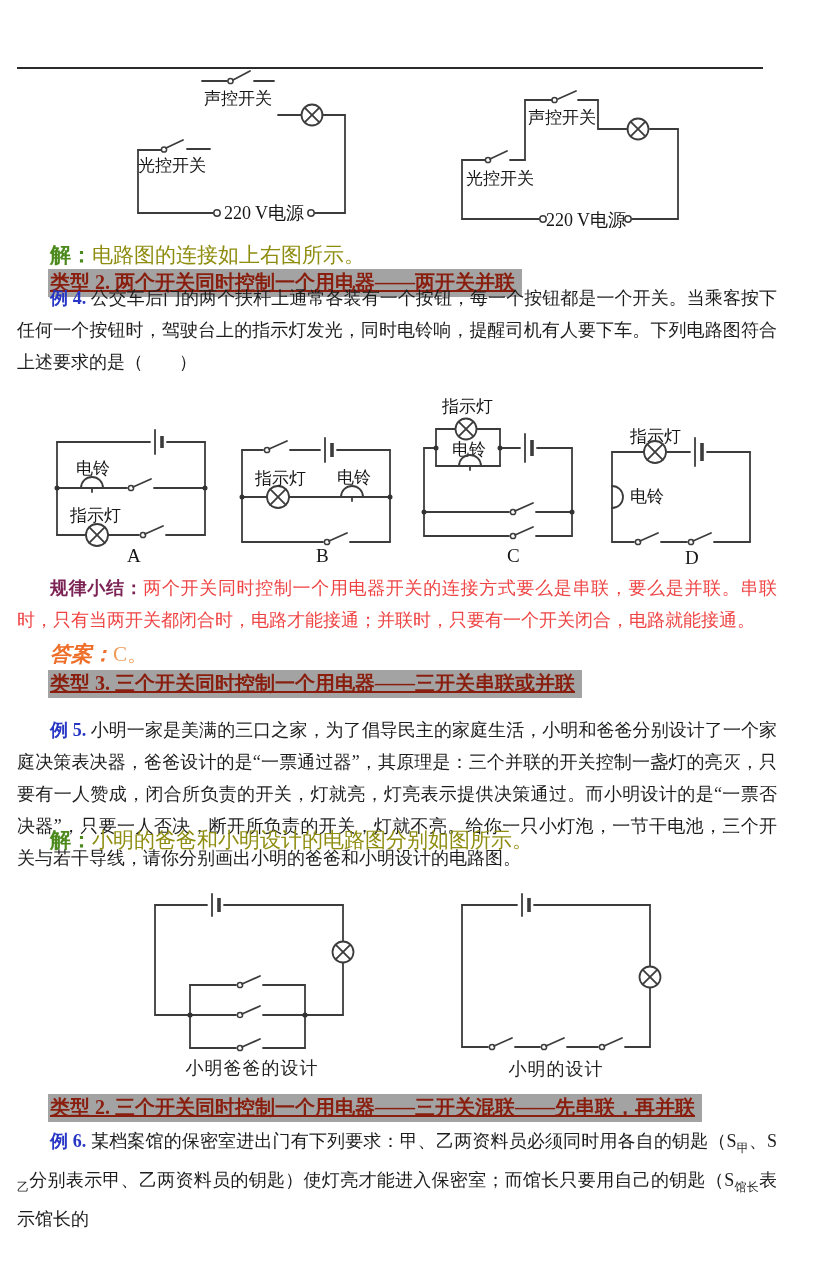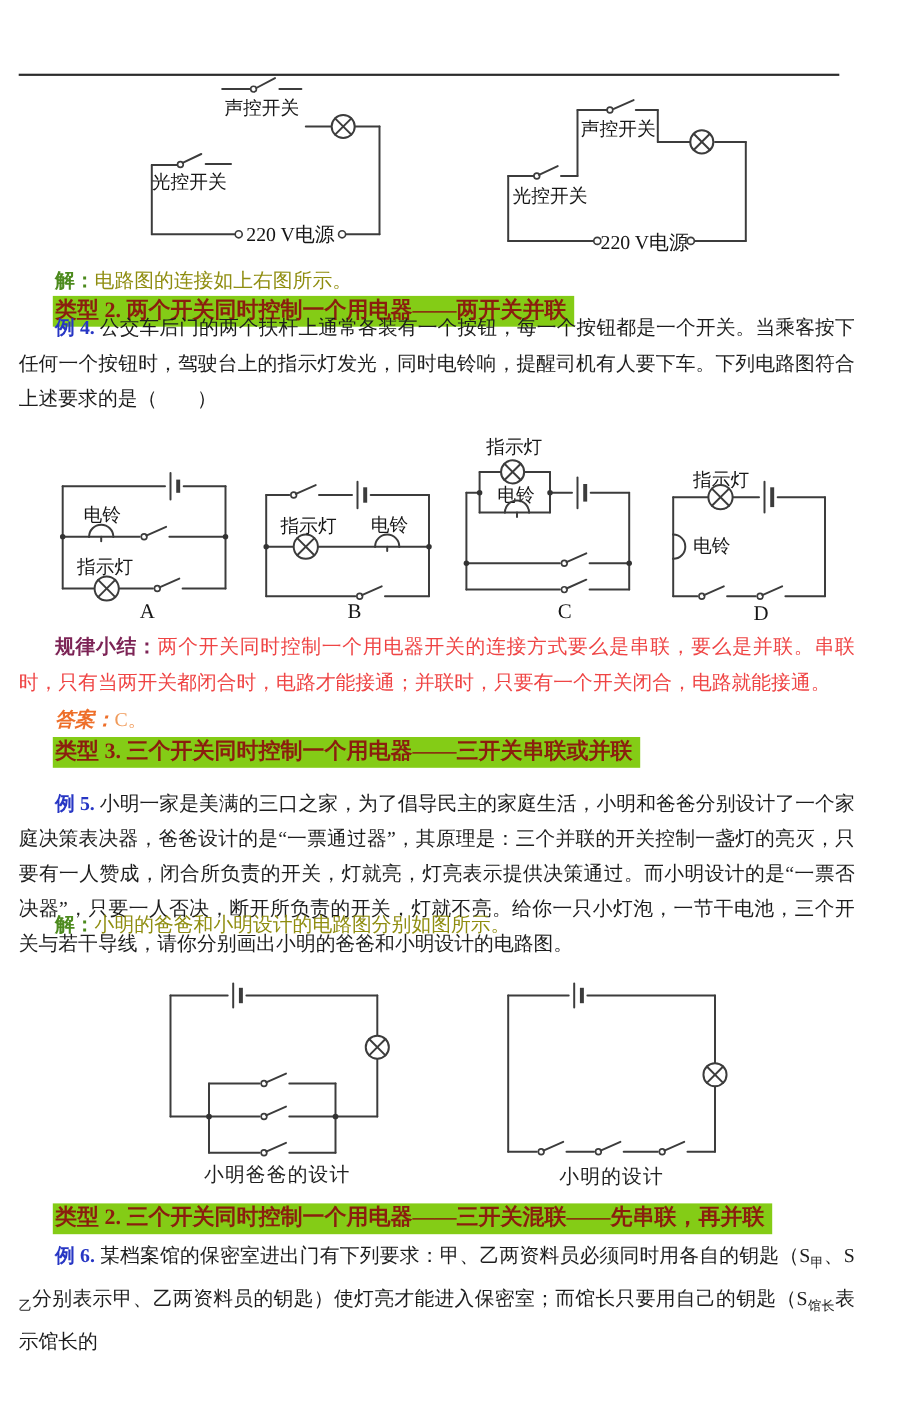--- a/index.html
+++ b/index.html
@@ -8,32 +8,33 @@
     font-family:"Liberation Serif","DejaVu Serif",serif;color:#1d1d1d;
     overflow:hidden;
   }
   .abs{position:absolute;}
   .divider{background:#2b2b2b;height:2px;}
   .para{
     position:absolute;left:17px;width:760px;
     font-size:18px;line-height:32px;text-indent:33px;color:#1d1d1d;
     text-align:justify;
   }
-  .inline-line{position:absolute;font-size:18px;line-height:24px;white-space:nowrap;}
+  .inline-line{position:absolute;font-size:21px;line-height:24px;white-space:nowrap;}
   .ex-label{color:#2736c4;font-weight:bold;}
   .sol-label{color:#4c8a1d;font-weight:bold;}
   .sol-text{color:#8f8d10;}
   .sum-label{color:#7c2355;font-weight:bold;}
   .sum-text{color:#ef4444;}
   .ans-label{color:#ee6f2a;font-weight:bold;font-style:italic;}
   .ans-value{color:#f09a5a;}
   .hl{
-    position:absolute;left:48px;background:#84cc16;color:#8a1e0e;
+    position:absolute;left:48px;background:#a3a3a3;color:#8a1e0e;
     font-weight:bold;font-size:20px;line-height:25px;padding:1px 7px 2px 2px;
     white-space:nowrap;
+    text-decoration:underline;
   }
   .caption{position:absolute;font-size:18px;color:#222;text-align:center;letter-spacing:1px;}
   .sub{font-size:12px;vertical-align:-5px;}
   svg{position:absolute;overflow:visible;}
   .w{stroke:#3c3c3c;stroke-width:1.8;fill:none;stroke-linecap:round;}
   .bthick{stroke:#3c3c3c;stroke-width:3.6;fill:none;stroke-linecap:butt;}
   .pivot{fill:#ffffff;stroke:#3c3c3c;stroke-width:1.5;}
   .term{fill:#ffffff;stroke:#3c3c3c;stroke-width:1.5;}
   .dot{fill:#333333;stroke:none;}
   .lampc{fill:#ffffff;stroke:#3c3c3c;stroke-width:1.8;}

